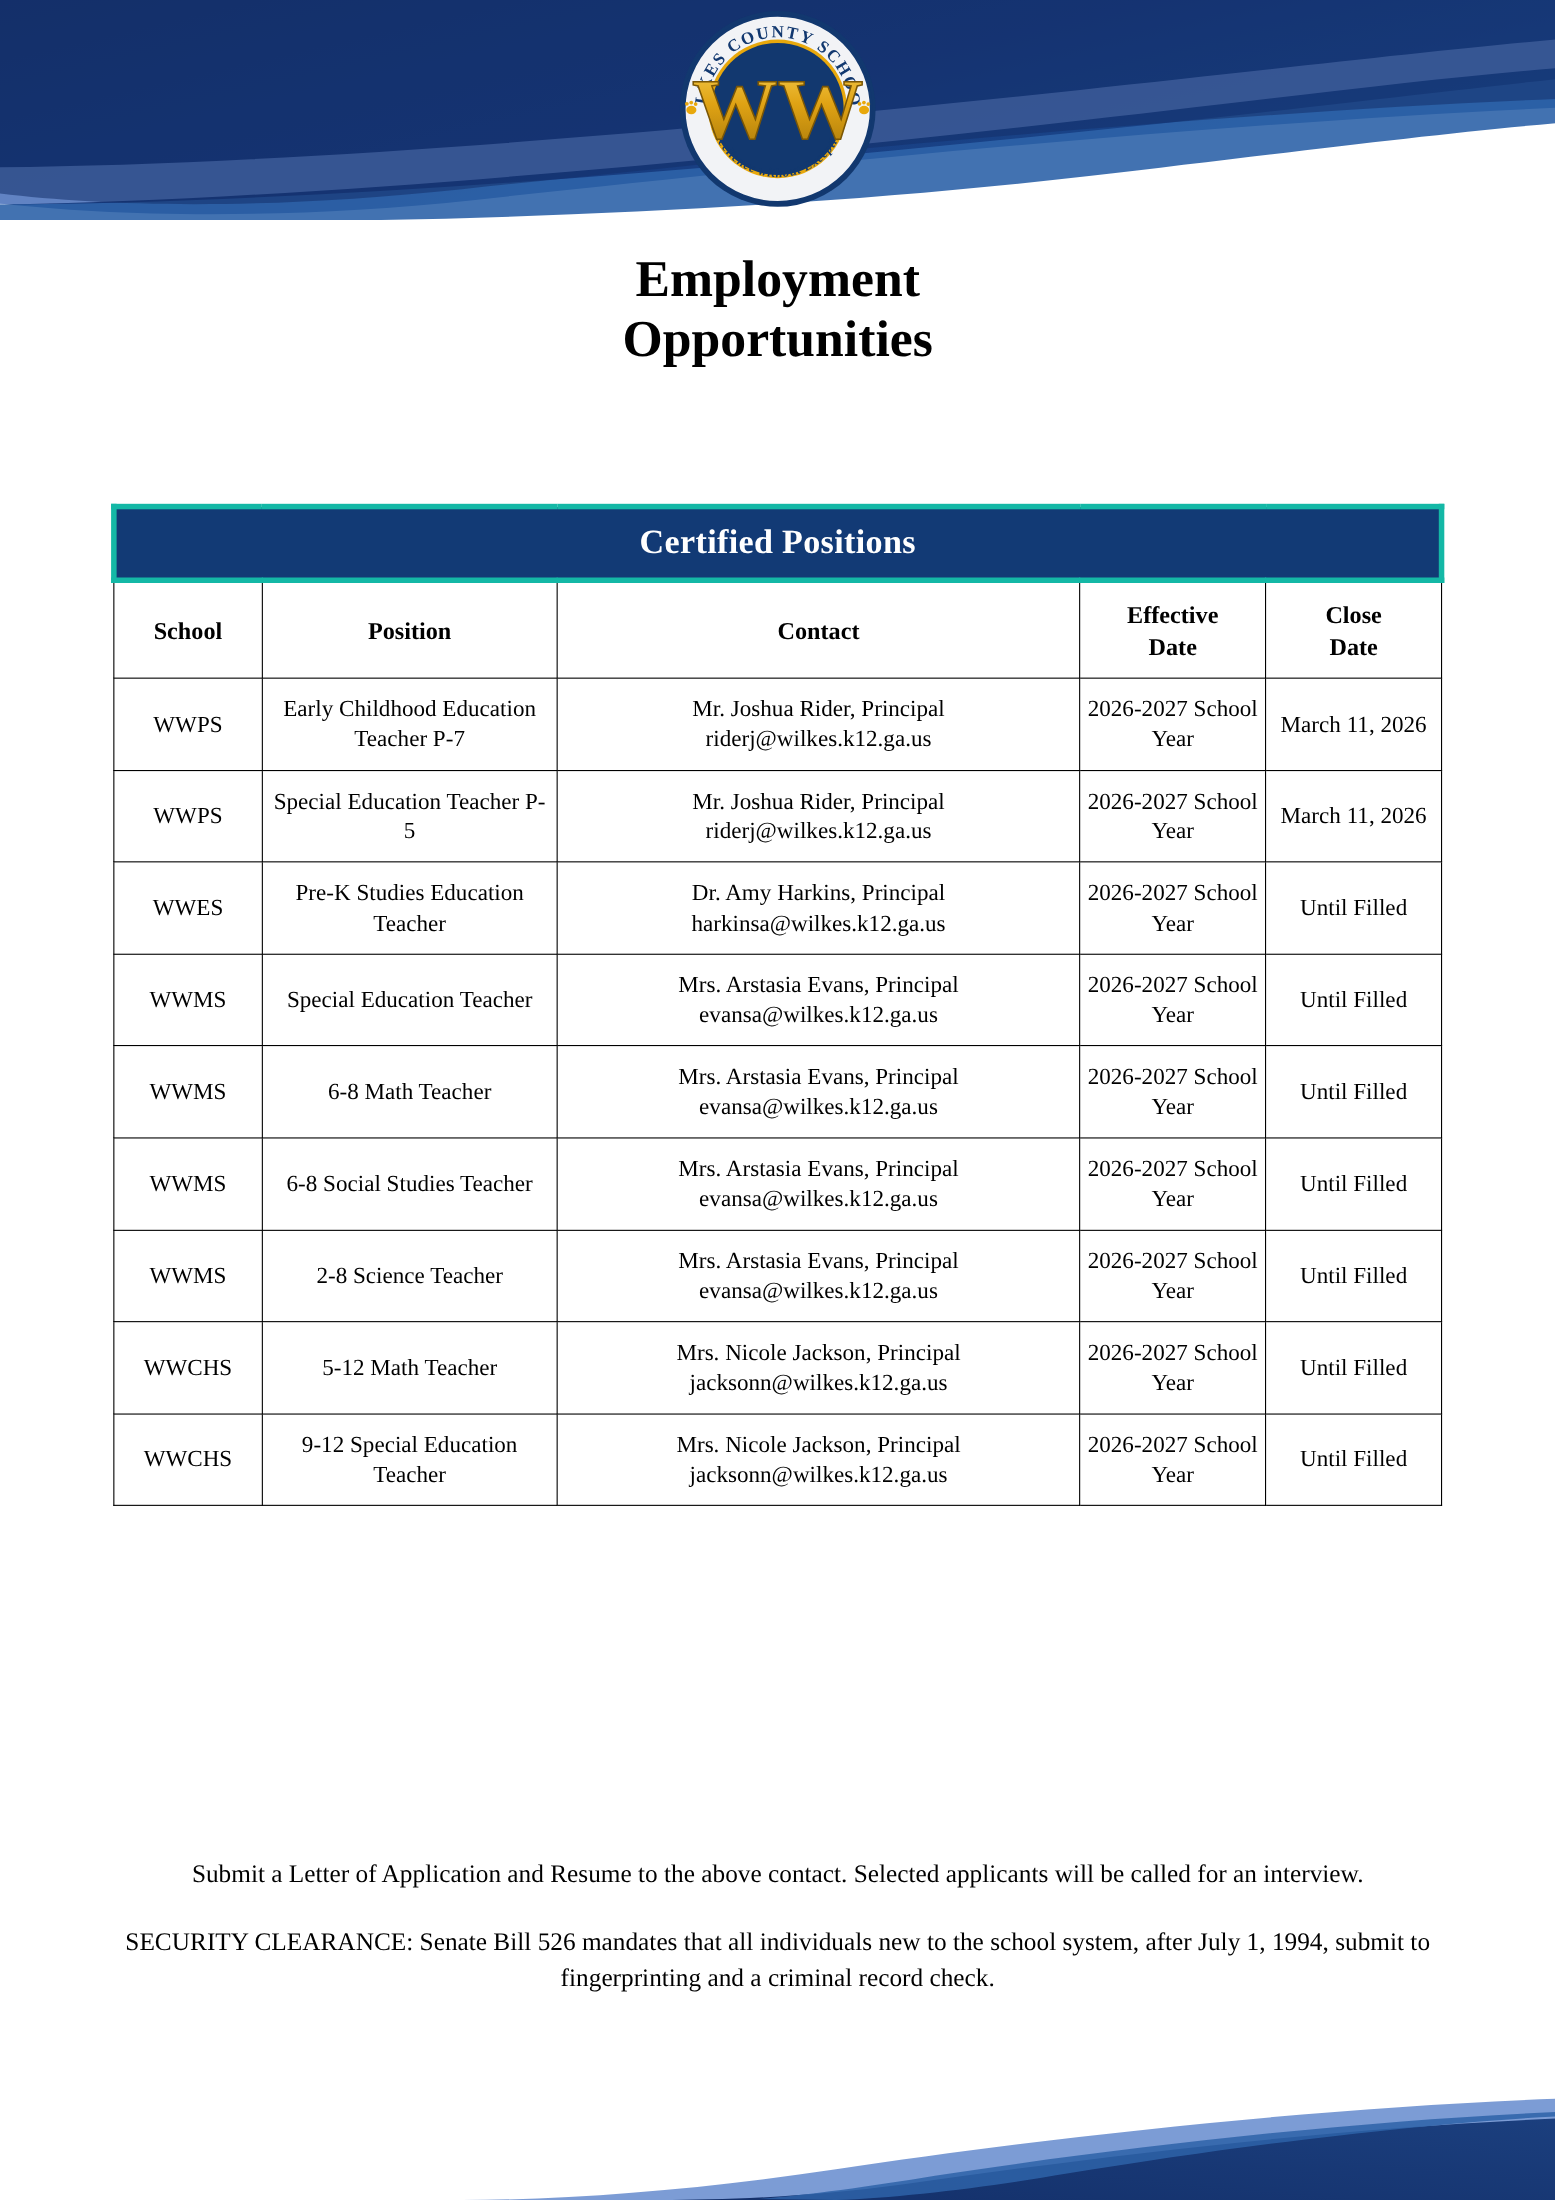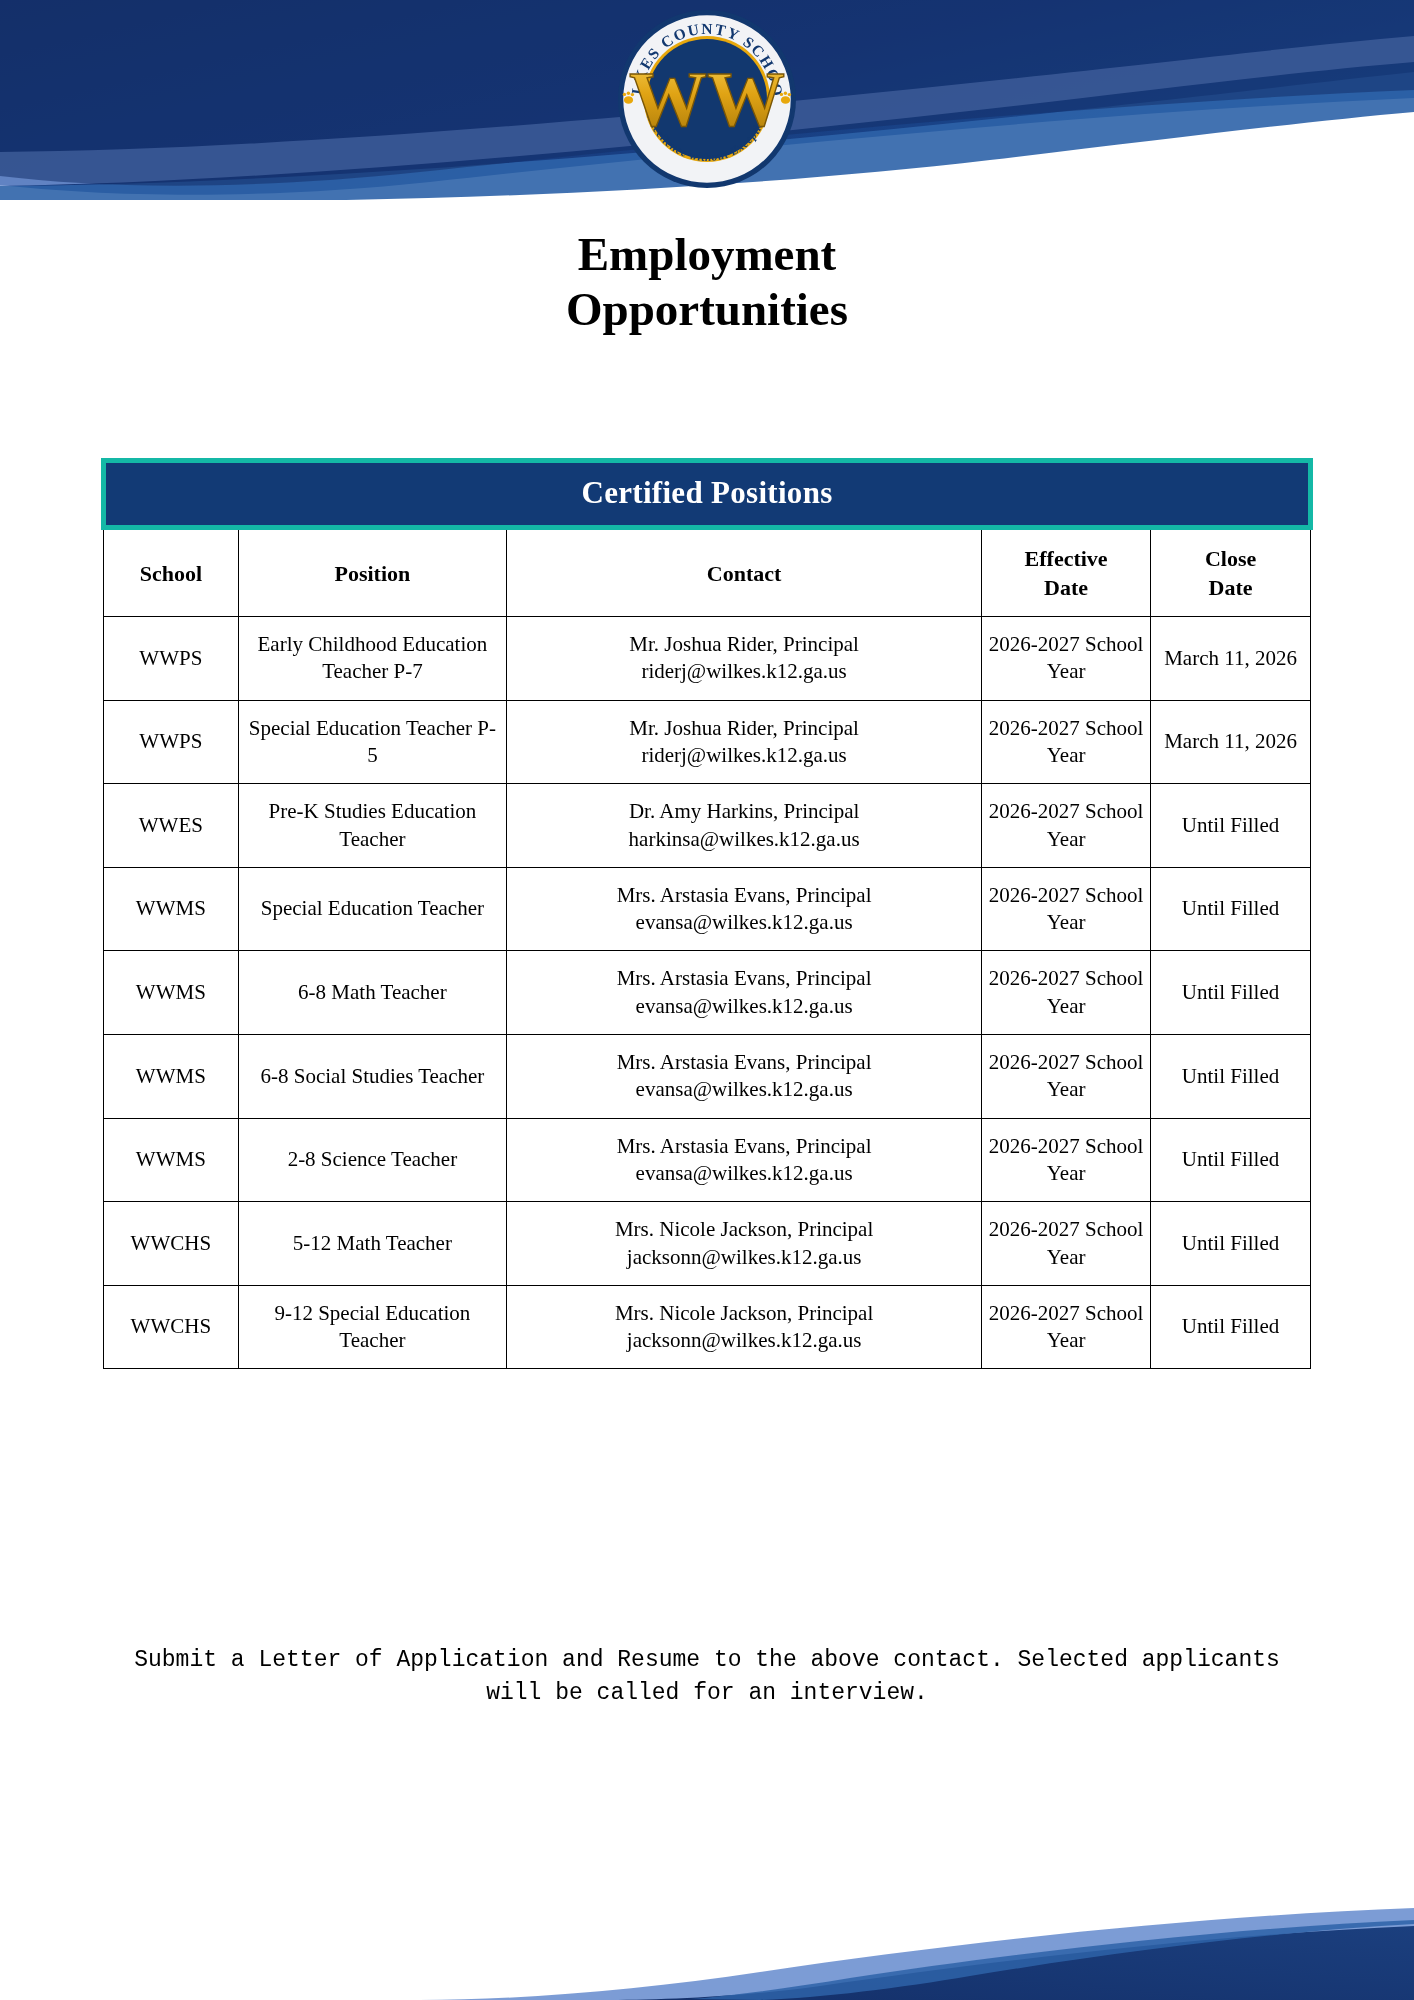--- a/index.html
+++ b/index.html
@@ -89,24 +89,23 @@
   }
   .c-school  { width:118px; }
   .c-pos     { width:235px; }
   .c-contact { width:416px; }
   .c-eff     { width:148px; }
   .c-close   { width:140px; }
 
   
   .notes {
     position:absolute;
-    top:1644px; left:107px;
+    top:1688px; left:107px;
     width:1200px;
     text-align:center;
-    font-family:Liberation Mono, monospace;
   }
   .notes p {
     margin:0 0 29px 0;
     font-size:23px;
     line-height:1.42;
     color:#000;
   }
   .notes p:last-child { margin-bottom:0; }
 </style>
 </head>
@@ -298,20 +297,21 @@
         </td>
         <td>2026-2027 School Year</td>
         <td>Until Filled</td>
       </tr>
     </tbody>
   </table>
 </div>
 
 <div class="notes">
   <p>Submit a Letter of Application and Resume to the above contact. Selected applicants will be called for an interview.</p>
+  <p>SECURITY CLEARANCE: Senate Bill 526 mandates that all individuals new to the school system, after July 1, 1994, submit to fingerprinting and a criminal record check.</p>
 </div>
 
 <div class="deco-bottom">
   <svg width="1414" height="120" viewBox="0 0 1414 120" xmlns="http://www.w3.org/2000/svg">
     <defs>
       <linearGradient id="gBot" x1="0" y1="1" x2="1" y2="0">
         <stop offset="0" stop-color="#14306A"></stop>
         <stop offset="1" stop-color="#1B3F7E"></stop>
       </linearGradient>
     </defs>

